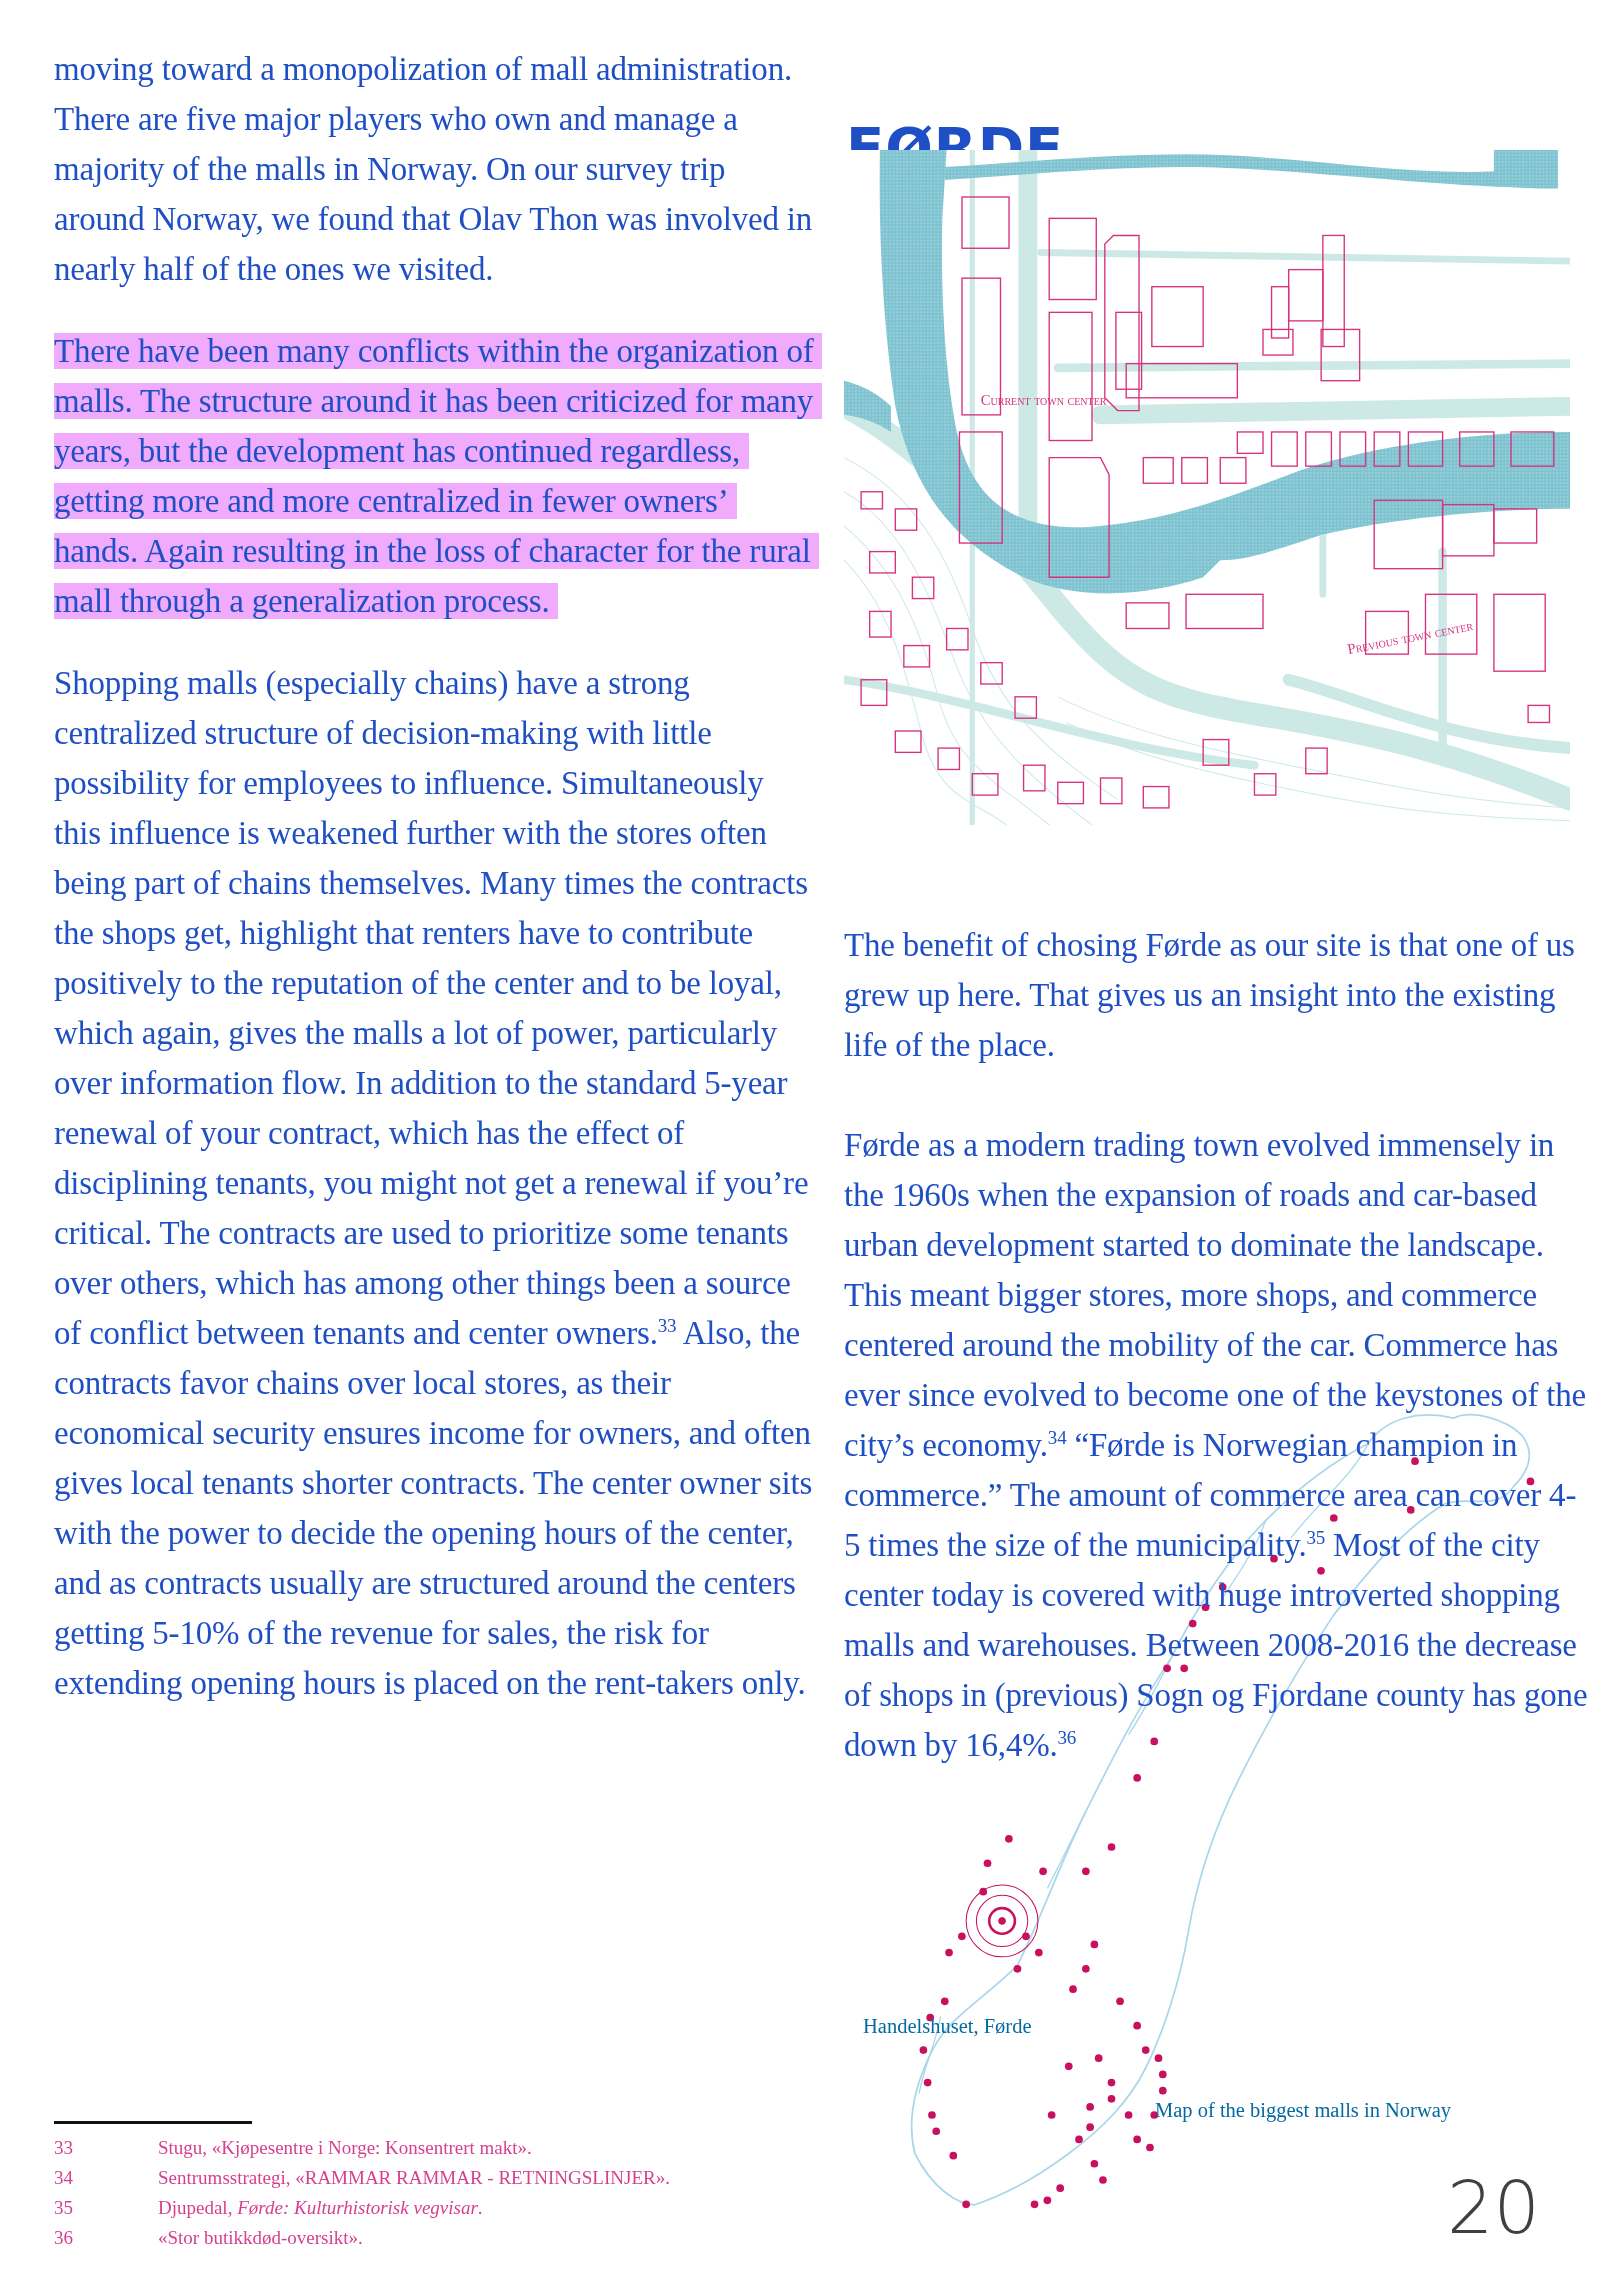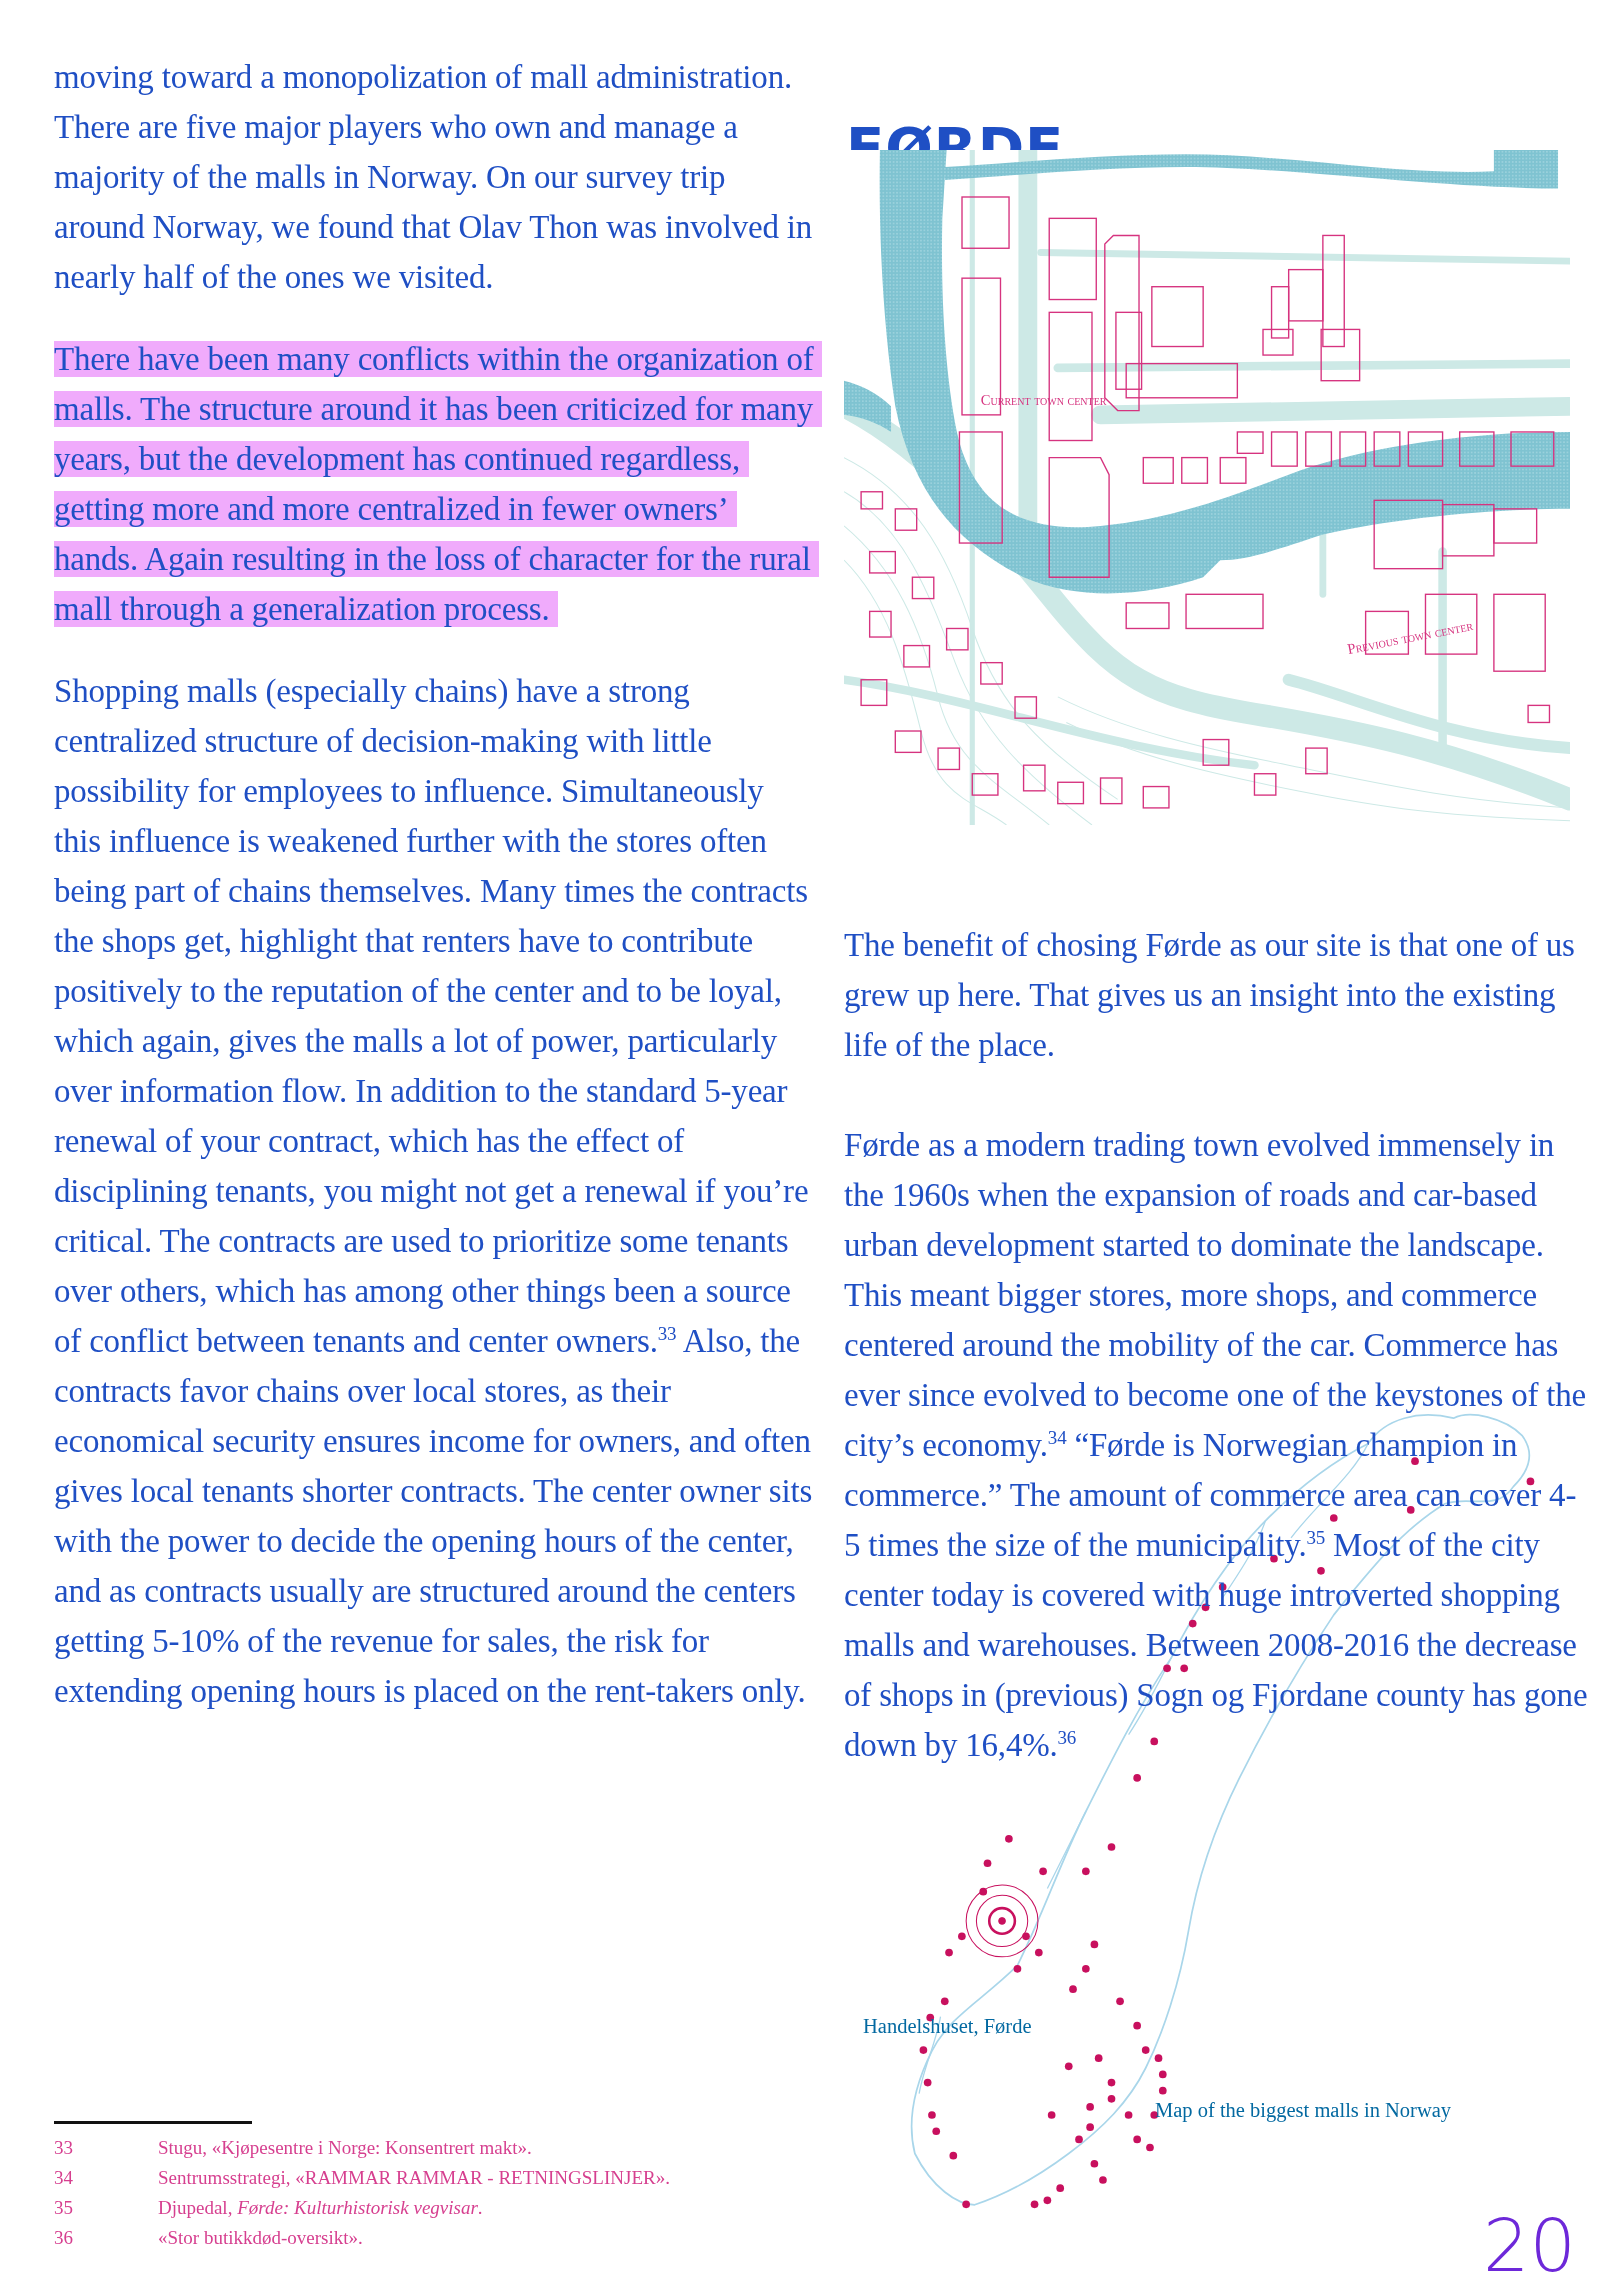--- a/index.html
+++ b/index.html
@@ -1,34 +1,34 @@
 <!DOCTYPE html>
 <html style="font-size:13.7px"><head>
 <meta charset="utf-8">
 <style>
   html, body { margin:0; padding:0; background:#ffffff; }
   body { width:1624px; height:2295px; position:relative; overflow:hidden;
          font-family: "Liberation Serif", "DejaVu Serif", serif; color:#1f4fc4; }
   .col-left { position:absolute; left:54px; top:44px; width:761px; }
-  .para { font-size:33px; line-height:50px; margin:8px 0 32px 0; letter-spacing:-0.2px; }
+  .para { font-size:33px; line-height:50px; margin:0 0 32px 0; letter-spacing:-0.2px; }
   .hl span { background:#f0abfc; box-decoration-break:clone; -webkit-box-decoration-break:clone; padding-right:8.5px; }
   sup { font-size:19px; line-height:0; vertical-align:super; }
   .fn-rule { position:absolute; left:54px; top:2121px; width:198px; height:3.4px; background:#111; }
   .footnotes { position:absolute; left:54px; top:2133px; width:752px; color:#d63f8f; font-size:19px; line-height:30px; }
   .fn-row { display:flex; }
   .fn-num { width:104px; }
   .map-title { position:absolute; left:846px; top:120px; font-family:"DejaVu Sans","Liberation Sans",sans-serif;
                font-weight:bold; font-size:56px; color:#1f4fc4; letter-spacing:0.9px; height:32px; overflow:hidden; line-height:55px; }
   .site-map { position:absolute; left:844px; top:150px; width:726px; height:675px; }
   .col-right { position:absolute; left:844px; top:920px; width:752px; z-index:2; }
   .col-right .para { margin:0 8px 50px 0; }
   .norway { position:absolute; left:855px; top:1384px; width:684px; height:855px; z-index:1; }
   .map-label { position:absolute; color:#0369a1; font-size:20.5px; z-index:3; }
-  .page-num { position:absolute; left:1483px; top:2171px; font-family:"DejaVu Sans","Liberation Sans",sans-serif;
-              font-weight:200; font-size:73px; color:#6d28d9; line-height:1;margin-top:38px; }
+  .page-num { position:absolute; left:1447px; top:2171px; font-family:"DejaVu Sans","Liberation Sans",sans-serif;
+              font-weight:200; font-size:73px; color:#404040; line-height:1; }
 </style>
 </head>
 <body>
 
 <div class="col-left">
   <p class="para">moving toward a monopolization of mall administration. There are five major players who own and manage a majority of the malls in Norway. On our survey trip around Norway, we found that Olav Thon was involved in nearly half of the ones we visited.</p>
   <p class="para hl"><span>There have been many conflicts within the organization of malls. The structure around it has been criticized for many years, but the development has continued regardless, getting more and more centralized in fewer owners’ hands. Again resulting in the loss of character for the rural mall through a generalization process.</span></p>
   <p class="para"><span>Shopping malls (especially chains) have a strong centralized structure of decision-making with little possibility for employees to influence. Simultaneously this influence is weakened further with the stores often being part of chains themselves. Many times the contracts the shops get, highlight that renters have to contribute positively to the reputation of the center and to be loyal, which again, gives the malls a lot of power, particularly over information flow. In addition to the standard 5-year renewal of your contract, which has the effect of disciplining tenants, you might not get a renewal if you’re critical. The contracts are used to prioritize some tenants over others, which has among other things been a source of conflict between tenants and center owners.</span><sup>33</sup><span> Also, the contracts favor chains over local stores, as their economical security ensures income for owners, and often gives local tenants shorter contracts. The center owner sits with the power to decide the opening hours of the center, and as contracts usually are structured around the centers getting 5-10% of the revenue for sales, the risk for extending opening hours is placed on the rent-takers only.</span></p>
 </div>
 

